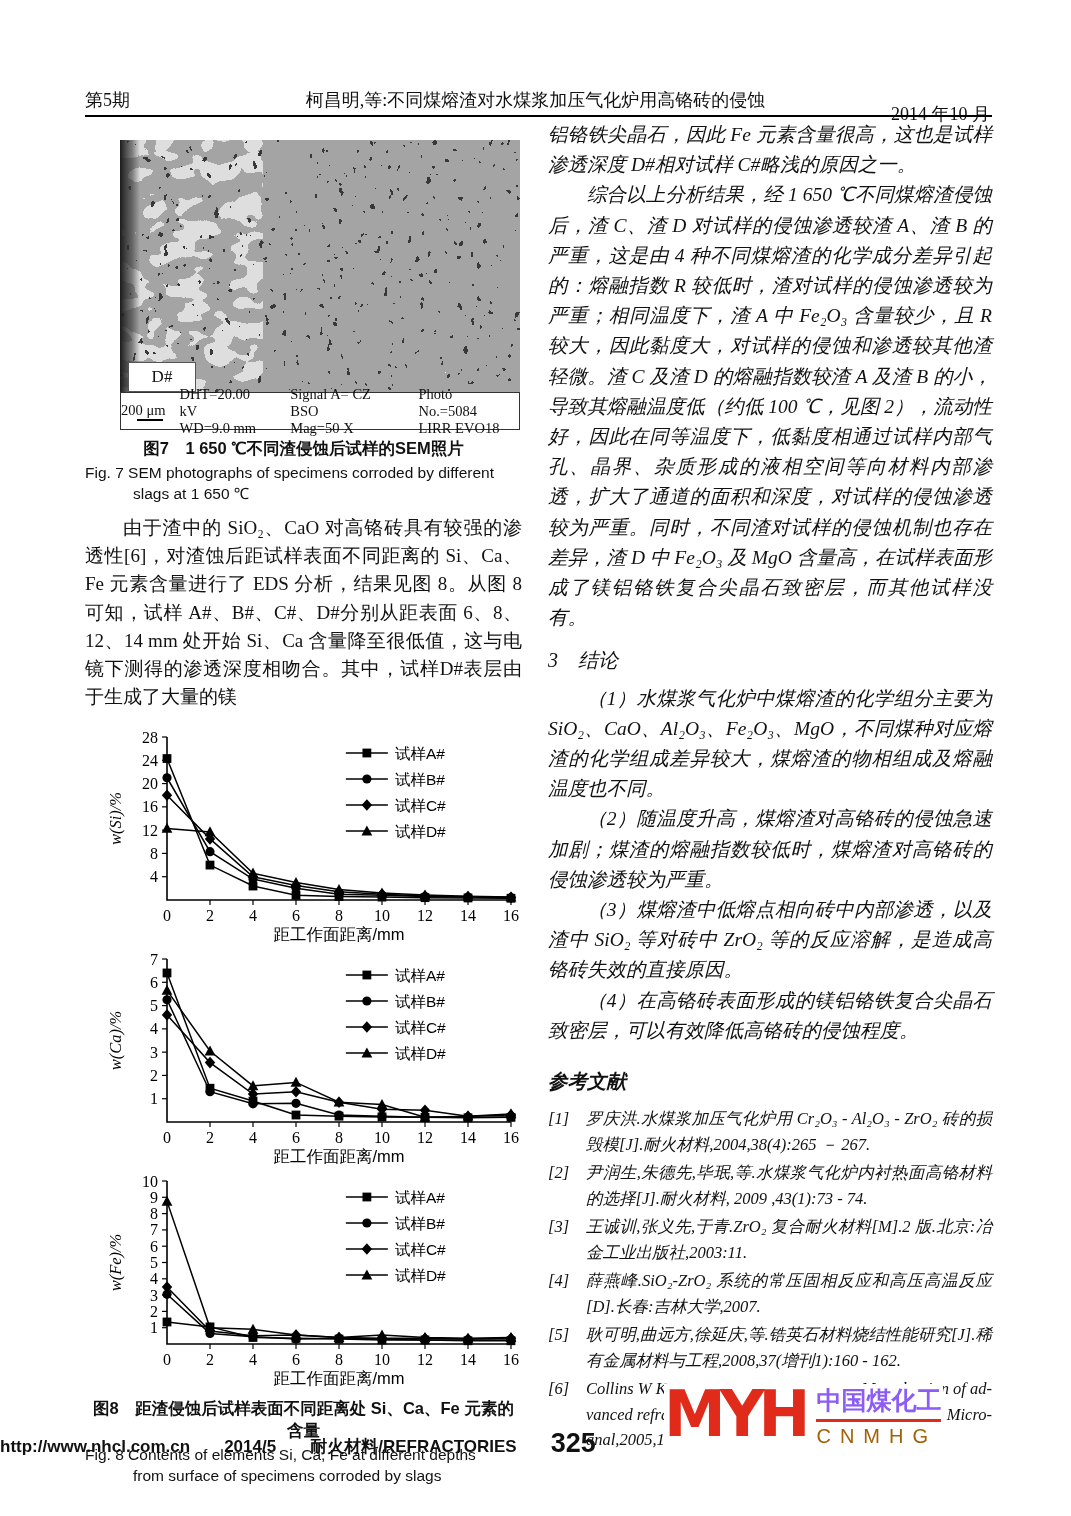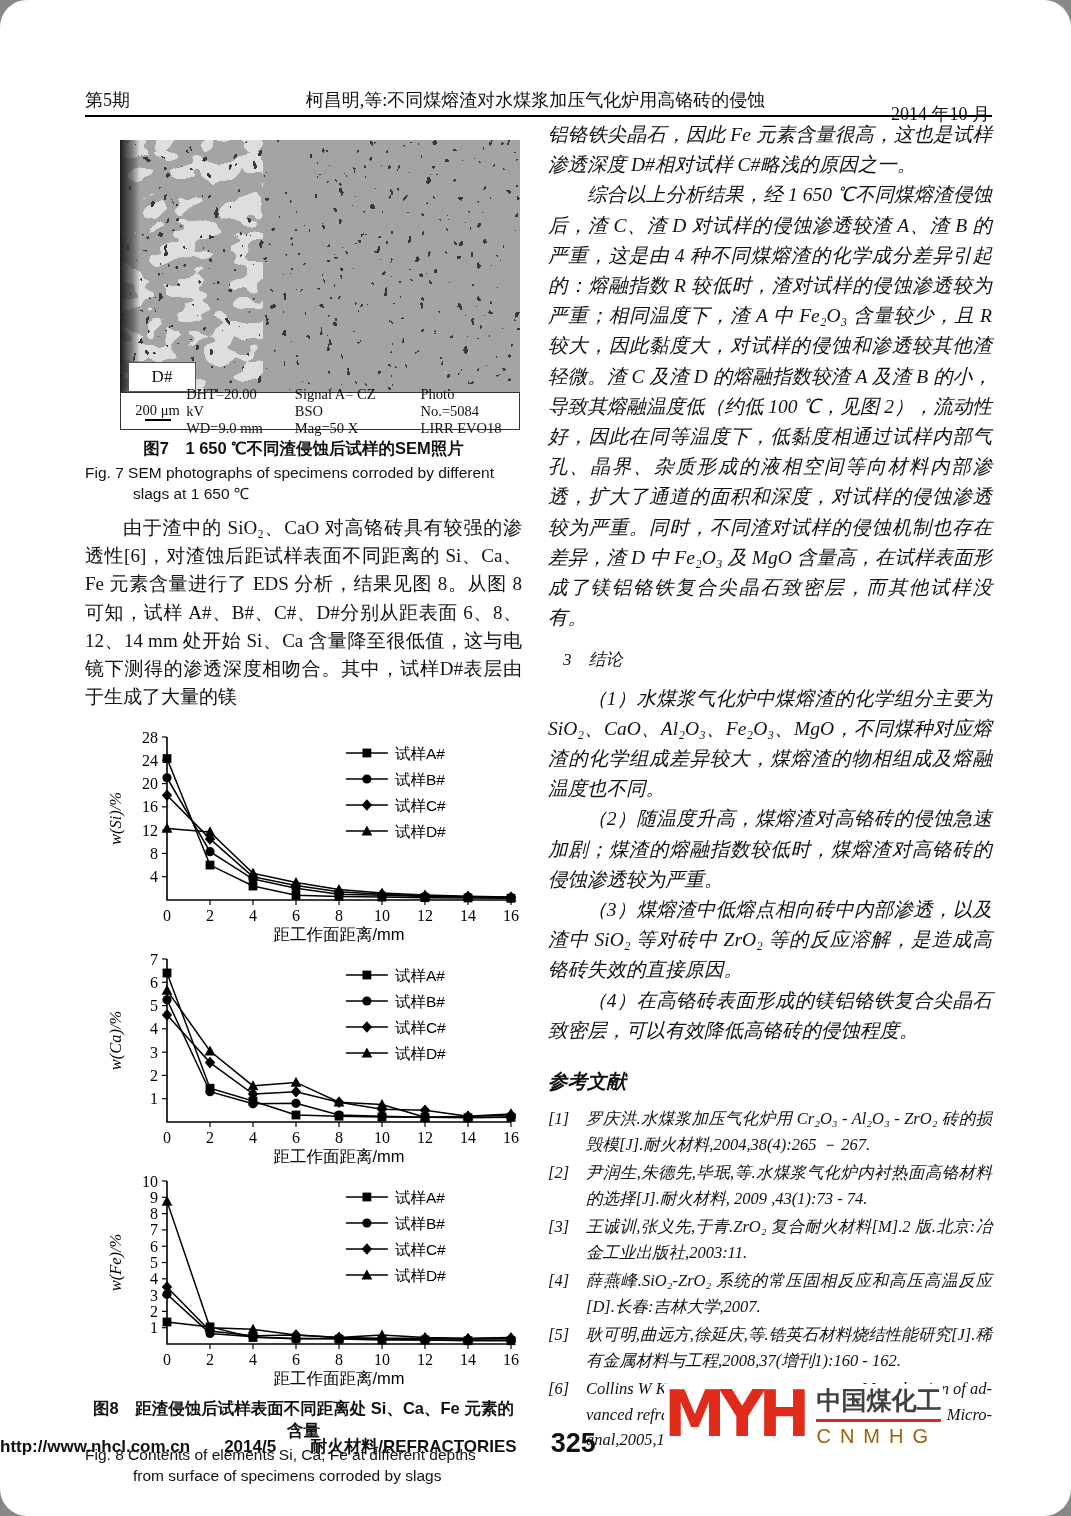--- a/index.html
+++ b/index.html
@@ -1,63 +1,63 @@
 <!DOCTYPE html>
 <html><head>
 <meta charset="utf-8">
 <style>
   html,body{margin:0;padding:0;background:#888;}
   .page{position:relative;width:1071px;height:1516px;background:#ffffff;margin:0 auto;
-        font-family:"Liberation Serif",serif;color:#111;overflow:hidden;border-radius:27px;}
+        font-family:"Liberation Serif",serif;color:#111;overflow:hidden;}
   
   .hdr-issue{position:absolute;left:85px;top:88px;font-size:18px;}
   .hdr-title{position:absolute;left:0;top:88px;width:100%;text-align:center;font-size:18px;}
   .hdr-date{position:absolute;right:81px;top:102px;font-size:18px;}
   .hdr-rule{position:absolute;left:85px;top:115px;width:907px;height:2px;background:#000;}
   
   .colL{position:absolute;left:85px;top:140px;width:437px;}
   .sem{position:relative;margin-left:35px;width:400px;}
   .sem-noise{display:block;width:400px;height:252px;background:#a2a2a2;}
   .sem-label{position:absolute;left:8px;top:222px;width:66px;height:28px;background:#fff;
              border:1px solid #555;font-size:17px;text-align:center;line-height:28px;}
   .sem-bar{position:relative;width:398px;height:36px;background:#fff;border:1px solid #333;
            display:flex;align-items:center;font-size:14.5px;line-height:17px;}
-  .sem-scale{width:62px;text-align:center;margin-left:8px;}
+  .sem-scale{width:62px;text-align:left;}
   .sem-scale .tick{display:block;margin:0 auto;width:26px;height:2px;background:#000;}
   .sem-col{padding-right:10px;}
   .cap-zh{margin-top:8px;text-align:center;font-family:"Liberation Sans",sans-serif;
           font-weight:bold;font-size:16.5px;}
   .cap-en{margin-top:2px;font-family:"Liberation Sans",sans-serif;font-size:15.5px;line-height:21px;}
   .cap-en .l2{display:block;margin-left:48px;}
   .para-l{margin-top:10px;font-size:19px;line-height:28.2px;text-align:justify;text-indent:2em;}
   .chart{margin-left:20px;margin-top:4px;}
   .cap8-zh{margin-top:6px;text-align:center;font-family:"Liberation Sans",sans-serif;
            font-weight:bold;font-size:16.5px;}
   
   .colR{position:absolute;left:548px;top:120px;width:444px;font-size:19.5px;line-height:30.2px;
         text-align:justify;font-style:italic;}
   .colR p{margin:0;text-indent:2em;}
   .colR p.noindent{text-indent:0;}
-  .sec-h{margin:12px 0 8px 15px;font-size:17px;text-indent:0;font-weight:normal;}
+  .sec-h{margin:12px 0 8px 0;font-size:20px;text-indent:0;font-weight:normal;}
   .refs-h{margin:20px 0 10px 0;font-family:"Liberation Sans",sans-serif;font-weight:bold;
           font-size:19.5px;text-indent:0;}
   .ref{display:flex;font-size:16.5px;line-height:25.5px;margin-bottom:3px;text-align:justify;}
   .ref .num{flex:0 0 38px;}
   .ref .txt{flex:1;}
   .ref6{position:relative;font-size:16.5px;line-height:25.5px;}
   .ref6 .row{display:flex;justify-content:space-between;}
   .ref6 .ind{margin-left:38px;}
   .ref6 .num{position:absolute;left:0;top:0;}
   
   .wm{position:absolute;left:664px;top:1384px;width:330px;height:72px;display:flex;z-index:5;}
   .wm-glyph{font-family:"DejaVu Sans","Liberation Sans",sans-serif;font-weight:900;
             font-size:62px;line-height:62px;color:#e02a1a;letter-spacing:-6px;
             transform:scaleY(1.02);background:#fff;}
   .wm-right{margin-left:10px;background:#fff;padding:0 2px;}
-  .wm-zh{font-family:"Liberation Sans",sans-serif;font-weight:bold;font-size:25px;color:#404040;
+  .wm-zh{font-family:"Liberation Sans",sans-serif;font-weight:bold;font-size:25px;color:#8b5cf6;
          border-bottom:3px solid #e02a1a;padding-bottom:2px;white-space:nowrap;}
   .wm-latin{margin-top:3px;font-family:"Liberation Sans",sans-serif;font-size:20px;color:#a16207;
             letter-spacing:9px;white-space:nowrap;}
   
   .footer{position:absolute;left:0px;top:1428px;width:992px;display:flex;
           align-items:baseline;gap:34px;font-family:"Liberation Sans",sans-serif;font-weight:bold;}
   .ft-url,.ft-issue,.ft-journal{font-size:17px;}
   .ft-page{font-size:27px;}
 </style>
 </head>

